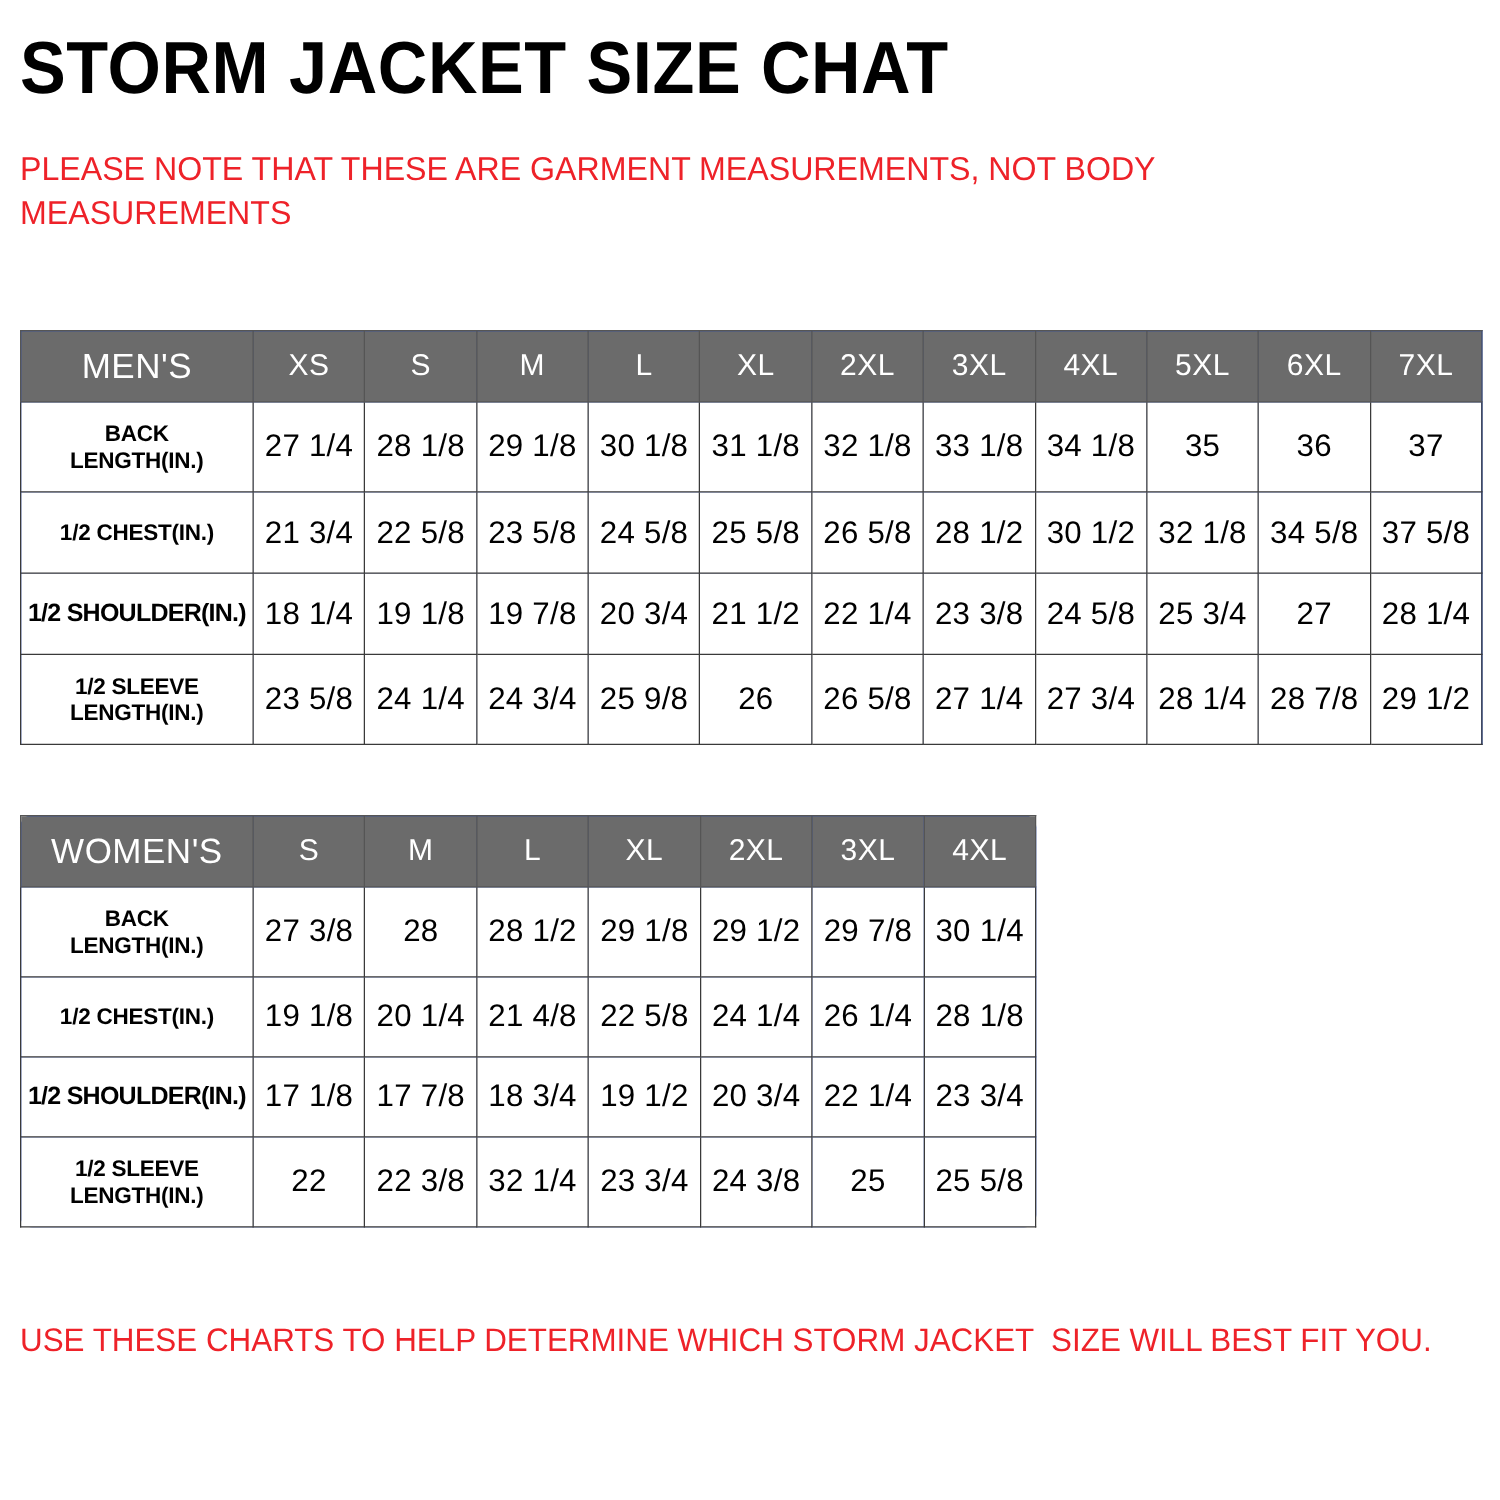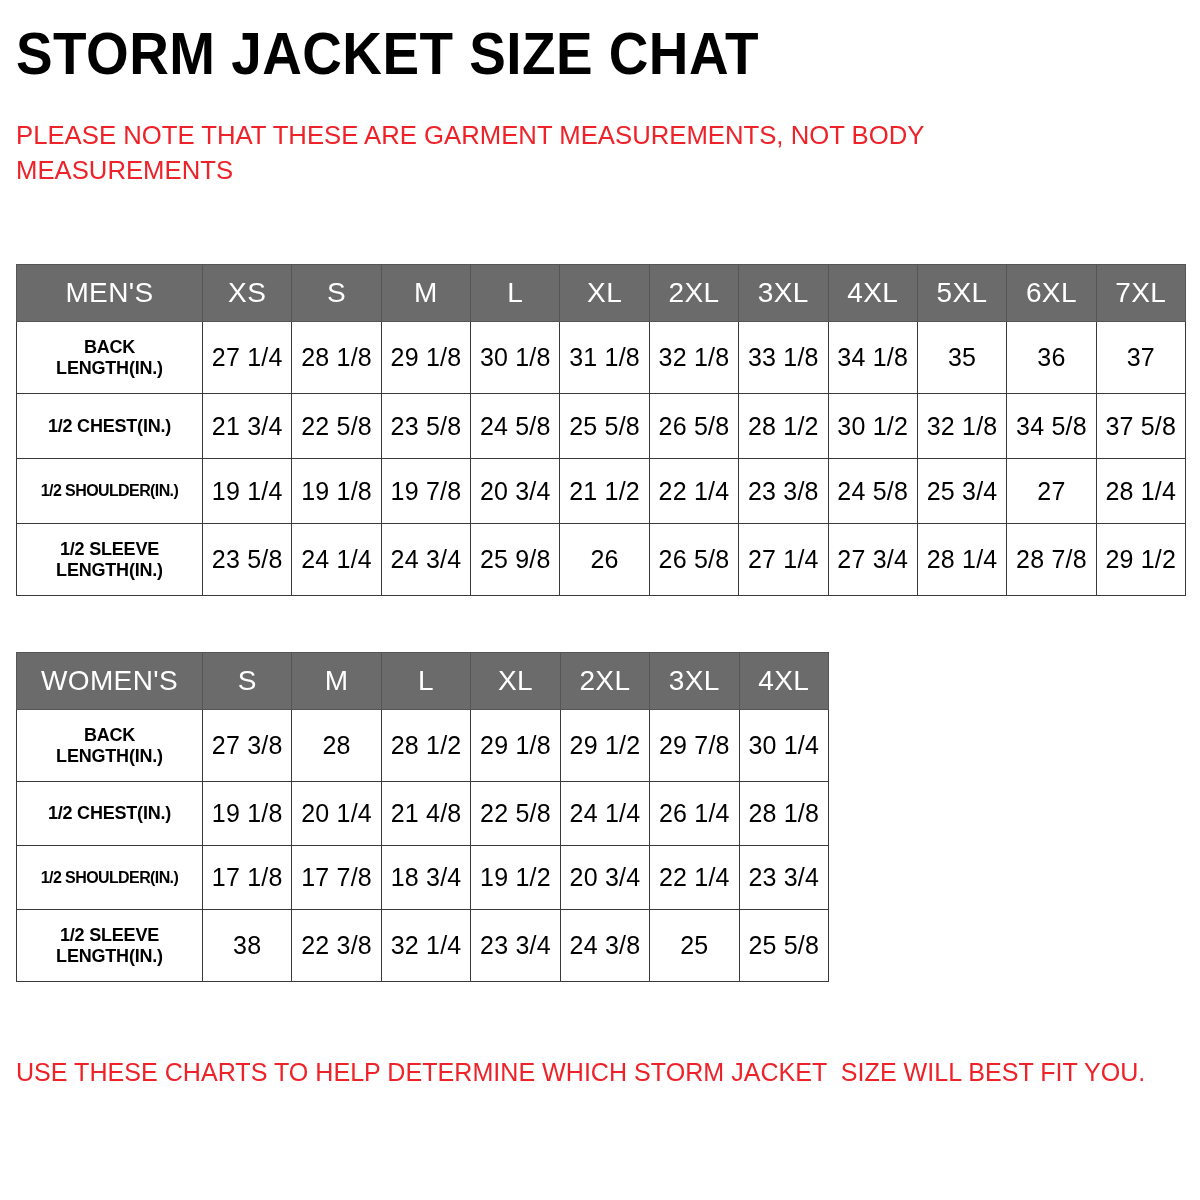--- a/index.html
+++ b/index.html
@@ -71,37 +71,37 @@
     padding: 0;
     text-align: center;
     vertical-align: middle;
     background: #ffffff;
   }
   table.size-table thead th {
     background: #6b6b6b;
     color: #ffffff;
     border: 1px solid #555555;
     font-weight: normal;
-    font-size: 28px;
+    font-size: 24px;
     height: 56px;
     letter-spacing: 0.4px;
   }
   table.size-table thead th.head-title {
     font-size: 28px;
   }
   table.size-table tbody td.row-label {
     font-weight: bold;
     font-size: 18px;
     line-height: 1.12;
     padding: 4px 2px;
     white-space: pre-line;
     letter-spacing: -0.2px;
   }
   table.size-table tbody td.row-label.tight {
-    font-size: 16px;
+    font-size: 20px;
     letter-spacing: -0.6px;
   }
   table.size-table tbody td.value {
     font-size: 25px;
     letter-spacing: 0.2px;
     white-space: pre;
   }
 
   
   #mens-table {
@@ -185,21 +185,21 @@
         <td class="value">25 5/8</td>
         <td class="value">26 5/8</td>
         <td class="value">28 1/2</td>
         <td class="value">30 1/2</td>
         <td class="value">32 1/8</td>
         <td class="value">34 5/8</td>
         <td class="value">37 5/8</td>
       </tr>
       <tr>
         <td class="row-label tight">1/2 SHOULDER(IN.)</td>
-        <td class="value">19 1/4</td>
+        <td class="value">18 1/4</td>
         <td class="value">19 1/8</td>
         <td class="value">19 7/8</td>
         <td class="value">20 3/4</td>
         <td class="value">21 1/2</td>
         <td class="value">22 1/4</td>
         <td class="value">23 3/8</td>
         <td class="value">24 5/8</td>
         <td class="value">25 3/4</td>
         <td class="value">27</td>
         <td class="value">28 1/4</td>
@@ -273,21 +273,21 @@
         <td class="value">17 7/8</td>
         <td class="value">18 3/4</td>
         <td class="value">19 1/2</td>
         <td class="value">20 3/4</td>
         <td class="value">22 1/4</td>
         <td class="value">23 3/4</td>
       </tr>
       <tr class="tall">
         <td class="row-label">1/2 SLEEVE
 LENGTH(IN.)</td>
-        <td class="value">38</td>
+        <td class="value">22</td>
         <td class="value">22 3/8</td>
         <td class="value">32 1/4</td>
         <td class="value">23 3/4</td>
         <td class="value">24 3/8</td>
         <td class="value">25</td>
         <td class="value">25 5/8</td>
       </tr>
     </tbody>
 </table>
 

